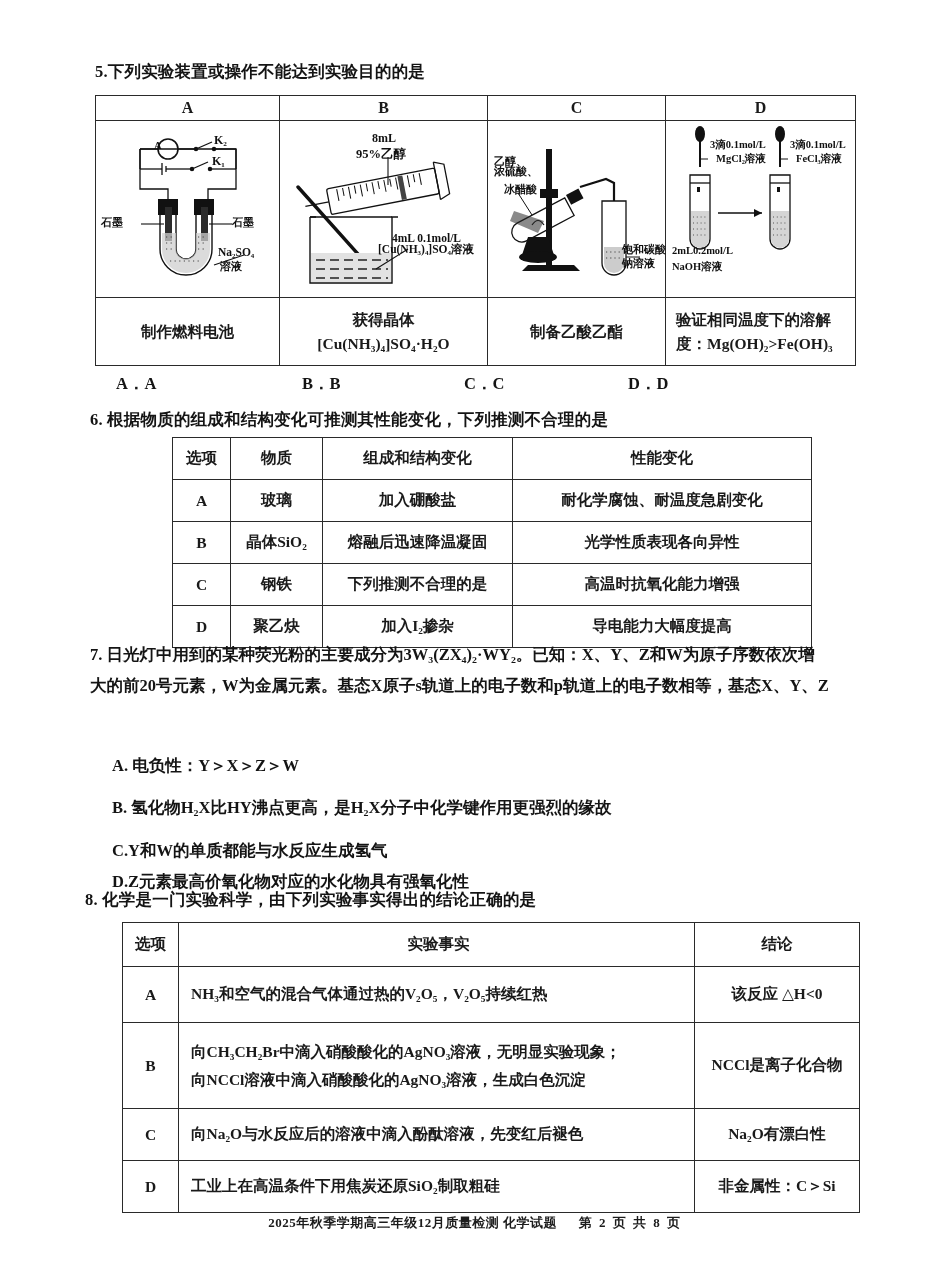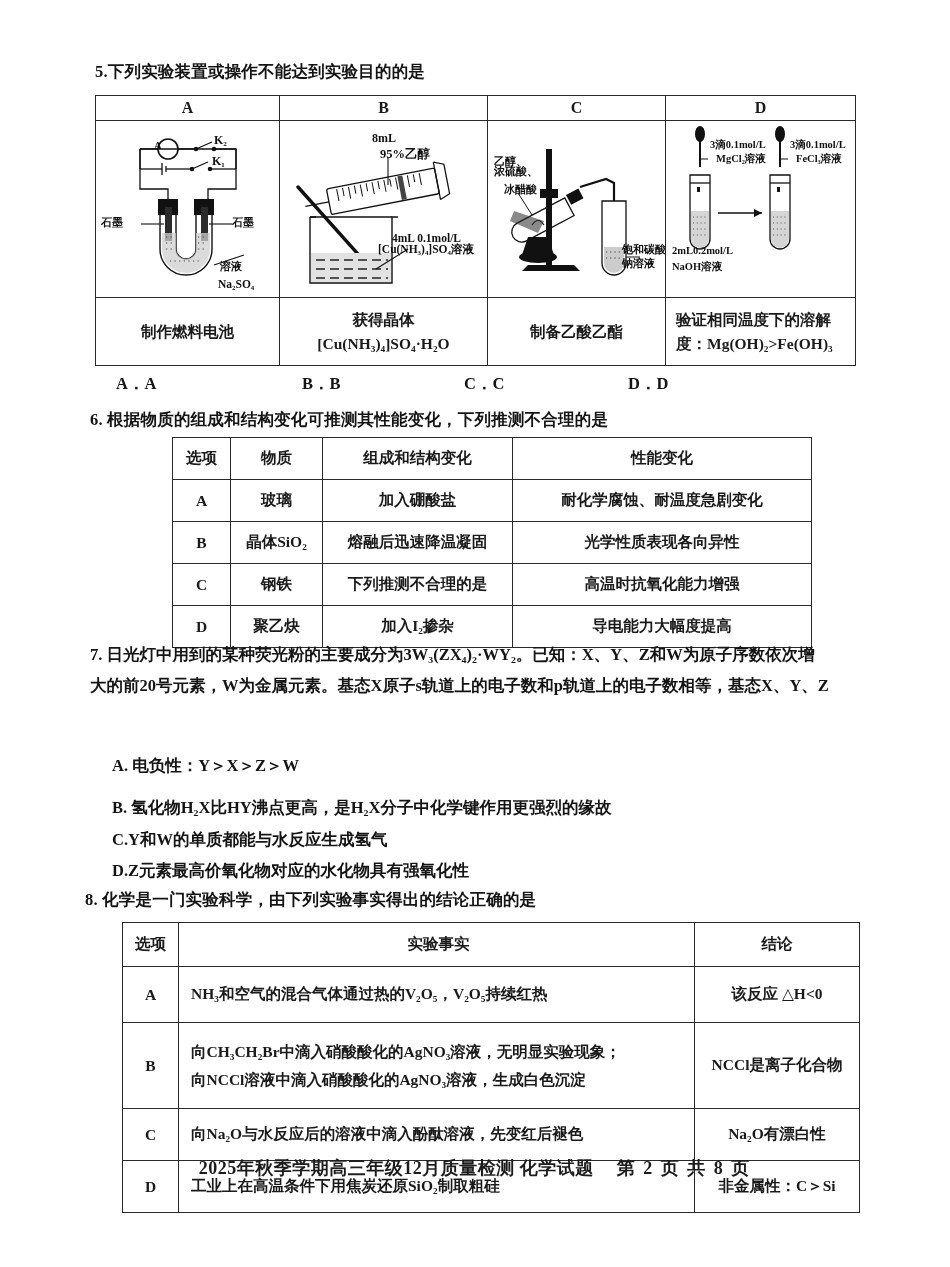--- a/index.html
+++ b/index.html
@@ -106,23 +106,23 @@
   #q8-table td.c-fact { text-align: left; padding-left: 12px; }
   #q8-table td.c-fact.ctr { text-align: center; }
   #q8-table td.c-con { width: 165px; text-align: center; }
   #q8-table td.hd { text-align: center; height: 44px; }
   .two-line { line-height: 1.75; }
 
   
   #footer {
     position: absolute;
     left: 0; right: 0;
-    top: 1156px;
+    top: 1214px;
     text-align: center;
-    font-size: 18px;
+    font-size: 13px;
     font-weight: 700;
     letter-spacing: .5px;
     font-family: "Liberation Serif", serif;
     color: #1c1c1c;
   }
   #footer .pg { letter-spacing: 2px; }
 
   
   .abs { position: absolute; }
 </style>
@@ -194,21 +194,21 @@
 
               <line x1="45" y1="103" x2="68" y2="103" stroke="#111" stroke-width="1.1"></line>
               <line x1="136" y1="103" x2="113" y2="103" stroke="#111" stroke-width="1.1"></line>
               <line x1="148" y1="134" x2="118" y2="144" stroke="#111" stroke-width="1.1"></line>
             </svg>
             <div class="lbl" style="left:58px; top:19px;">A</div>
             <div class="lbl" style="left:118px; top:12px; font-size:12px;">K₂</div>
             <div class="lbl" style="left:116px; top:33px; font-size:12px;">K₁</div>
             <div class="lbl cn" style="left:5px; top:95px;">石墨</div>
             <div class="lbl cn" style="left:136px; top:95px;">石墨</div>
-            <div class="lbl" style="left:122px; top:124px; font-size:11.5px;margin-top:32px;">Na₂SO₄</div>
+            <div class="lbl" style="left:122px; top:124px; font-size:11.5px;">Na₂SO₄</div>
             <div class="lbl cn" style="left:124px; top:139px;">溶液</div>
           </div>
         </td>
 
         <td class="fig">
           <div class="figwrap">
             <svg width="208" height="172" viewBox="0 0 208 172">
               <g fill="none" stroke="#111" stroke-width="1.3">
 
                 <g transform="rotate(-11 110 70)">
@@ -246,21 +246,21 @@
               <g stroke="#222" stroke-width="1.5" stroke-dasharray="9 5">
                 <line x1="36" y1="139" x2="108" y2="139"></line>
                 <line x1="36" y1="148" x2="108" y2="148"></line>
                 <line x1="36" y1="157" x2="108" y2="157"></line>
               </g>
 
               <line x1="108" y1="36" x2="108" y2="64" stroke="#111" stroke-width="1.1"></line>
               <line x1="128" y1="128" x2="96" y2="148" stroke="#111" stroke-width="1.1"></line>
             </svg>
             <div class="lbl" style="left:92px; top:10px; font-size:12px;">8mL</div>
-            <div class="lbl cn" style="left:76px; top:26px; font-size:12.5px;margin-left:24px;">95%乙醇</div>
+            <div class="lbl cn" style="left:76px; top:26px; font-size:12.5px;">95%乙醇</div>
             <div class="lbl" style="left:112px; top:110px; font-size:11.5px;">4mL 0.1mol/L</div>
             <div class="lbl" style="left:98px; top:121px; font-size:11.5px;">[Cu(NH₃)₄]SO₄溶液</div>
           </div>
         </td>
 
         <td class="fig">
           <div class="figwrap">
             <svg width="178" height="172" viewBox="0 0 178 172">
               <g fill="none" stroke="#111" stroke-width="1.3">
 
@@ -417,21 +417,21 @@
       </table>
   </div>
 
   <div class="abs" style="left:90px; top:640px; width:790px;">
     <div class="q-stem-plain">7. 日光灯中用到的某种荧光粉的主要成分为3W₃(ZX₄)₂·WY₂。已知：X、Y、Z和W为原子序数依次增</div>
     <div class="q-stem-plain">大的前20号元素，W为金属元素。基态X原子s轨道上的电子数和p轨道上的电子数相等，基态X、Y、Z</div>
   </div>
 
   <div class="abs" style="left:112px; top:750px; width:760px;">
     <div class="opt-line" style="margin-bottom:11px;">A. 电负性：Y＞X＞Z＞W</div>
-    <div class="opt-line" style="">B. 氢化物H₂X比HY沸点更高，是H₂X分子中化学键作用更强烈的缘故</div>
+    <div class="opt-line" style="margin-bottom:11px;">B. 氢化物H₂X比HY沸点更高，是H₂X分子中化学键作用更强烈的缘故</div>
     <div class="opt-line" style="margin-bottom:0;">C.Y和W的单质都能与水反应生成氢气</div>
     <div class="opt-line">D.Z元素最高价氧化物对应的水化物具有强氧化性</div>
   </div>
 
   <div class="abs q-stem" style="left:85px; top:888px;">8. 化学是一门实验科学，由下列实验事实得出的结论正确的是</div>
 
   <div class="abs" style="left:122px; top:922px;">
     <table id="q8-table" class="tbl">
       <tbody>
           <tr>

